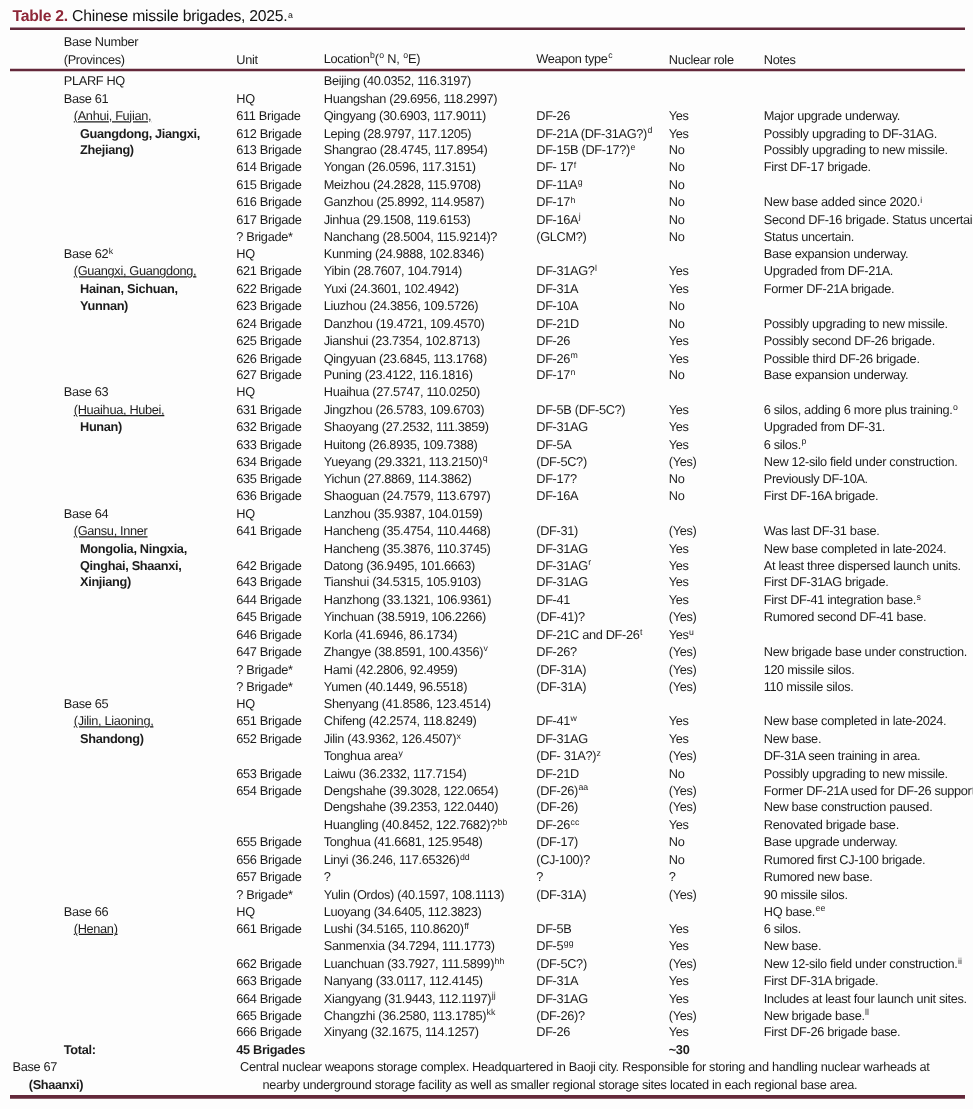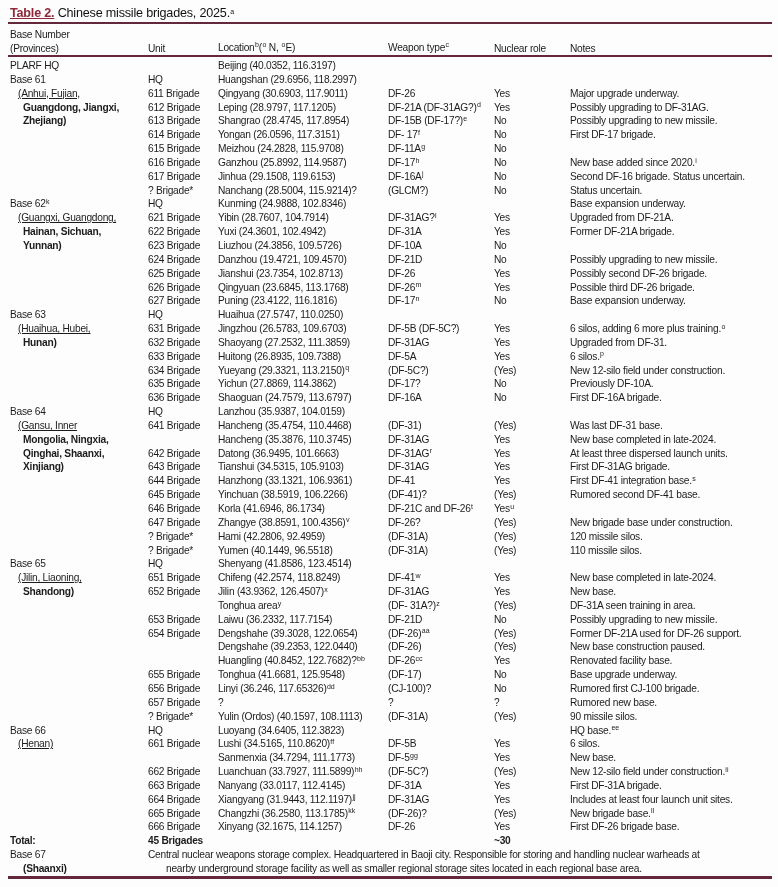--- a/index.html
+++ b/index.html
@@ -10,53 +10,53 @@
   }
   html,body{margin:0;padding:0;}
   body{
     width:778px;height:887px;background:var(--page-bg);
     font-family:"Liberation Sans",sans-serif;color:var(--text);
     -webkit-font-smoothing:antialiased;
   }
   .page{position:relative;width:778px;height:887px;overflow:hidden;}
 
   .title{position:absolute;left:10px;top:6px;font-size:12.6px;letter-spacing:-0.2px;white-space:nowrap;}
-  .title-label{color:var(--accent-maroon);font-weight:bold;text-decoration:underline;}
+  .title-label{color:var(--accent-maroon);font-weight:bold;}
   .title-text{color:#111;}
 
   .rule{position:absolute;left:8px;right:6px;background:var(--rule-maroon);}
   .title-rule{top:22px;height:2.4px;}
   .header-rule{top:55px;height:2px;}
   .bottom-rule{top:876px;height:2.6px;}
 
   .grid{
     display:grid;
     grid-template-columns:138px 70px 170px 106px 76px 1fr;
-    padding-left:10px;padding-right:6px;
+    padding-left:10px;padding-right:6px;margin-left:41px;
   }
   .cell{white-space:nowrap;overflow:visible;font-size:10.2px;letter-spacing:-0.25px;}
 
   .header{position:absolute;left:0;right:0;top:24px;height:31px;align-items:end;}
   .header .cell{line-height:13.5px;}
   .hdr-base{align-self:end;}
 
   .tbody{position:absolute;left:0;right:0;top:59px;}
   .row{height:13.85px;}
   .row .cell{line-height:13.85px;height:13.85px;}
 
   .ind1{padding-left:8px;text-decoration:underline;}
   .ind2{padding-left:13px;font-weight:bold;}
 
   .sup{font-size:7px;letter-spacing:0;position:relative;top:-3.4px;margin-left:0.4px;}
 
   .total-row .cell{font-weight:bold;}
 
   .b67-grid{
     display:grid;grid-template-columns:138px 1fr;
-    padding-left:10px;padding-right:6px;
+    padding-left:10px;padding-right:6px;gap:44px;
   }
   .b67-grid .cell{line-height:13.85px;height:13.85px;}
   .b67-text2{padding-left:18px;}
 </style>
 </head>
 <body>
 
 <div class="page">
 
   <div class="title">
@@ -422,21 +422,21 @@
           <div class="cell">(DF-26)</div>
           <div class="cell">(Yes)</div>
           <div class="cell">New base construction paused.</div>
         </div>
         <div class="row grid">
           <div class="cell"></div>
           <div class="cell"></div>
           <div class="cell">Huangling (40.8452, 122.7682)?<span class="sup">bb</span></div>
           <div class="cell">DF-26<span class="sup">cc</span></div>
           <div class="cell">Yes</div>
-          <div class="cell">Renovated facility base.</div>
+          <div class="cell">Renovated brigade base.</div>
         </div>
         <div class="row grid">
           <div class="cell"></div>
           <div class="cell">655 Brigade</div>
           <div class="cell">Tonghua (41.6681, 125.9548)</div>
           <div class="cell">(DF-17)</div>
           <div class="cell">No</div>
           <div class="cell">Base upgrade underway.</div>
         </div>
         <div class="row grid">

